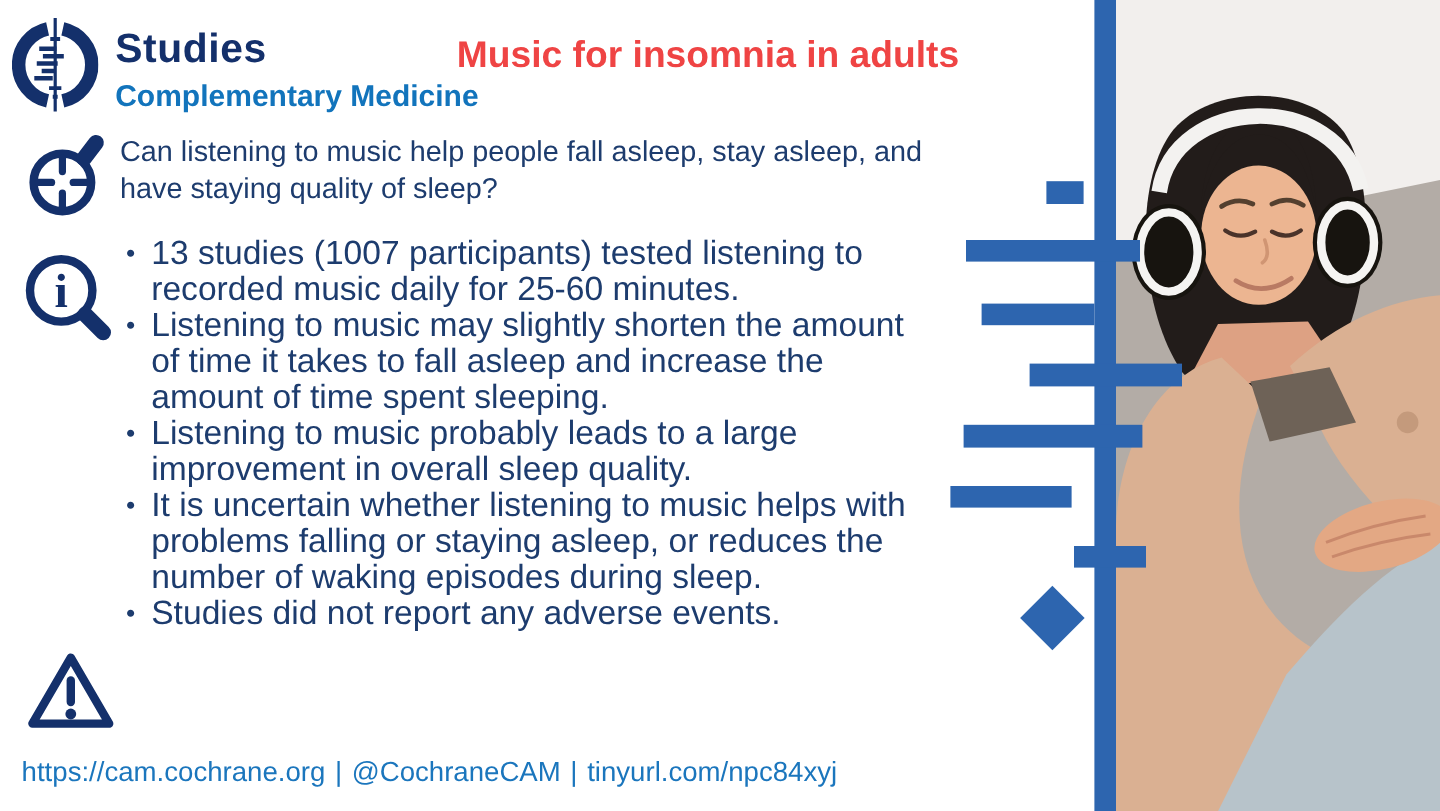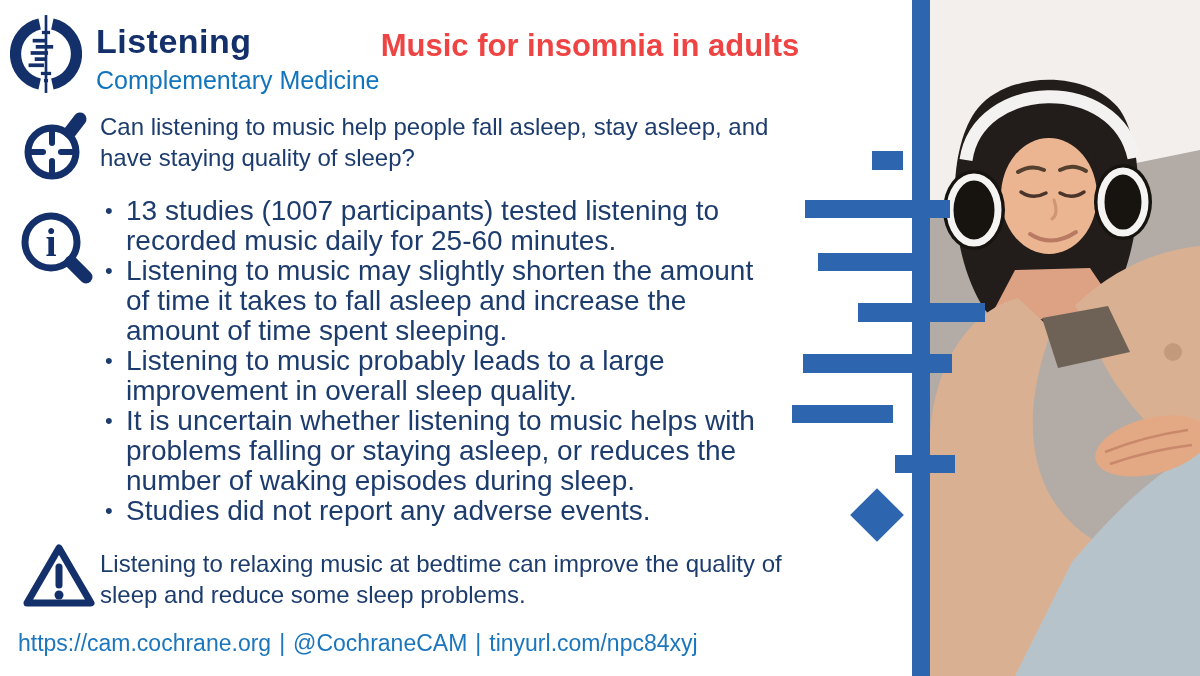--- a/index.html
+++ b/index.html
@@ -10,21 +10,21 @@
     height: 676px;
     background: #ffffff;
     overflow: hidden;
     font-family: "Liberation Sans", sans-serif;
     margin: 0 auto;
   }
   
   .logo-mark { position: absolute; left: 10px; top: 12px; }
   .brand-text { position: absolute; left: 96px; top: 22px; }
   .brand-name { font-size: 34px; font-weight: bold; color: #14306b; letter-spacing: 0.5px; }
-  .brand-subtitle { font-size: 25px; font-weight: normal; color: #1274bc; margin-top: 5px; }
+  .brand-subtitle { font-size: 25px; font-weight: bold; color: #1274bc; margin-top: 5px; }
   .page-title {
     position: absolute; left: 340px; top: 28px; width: 500px;
     text-align: center; font-size: 31px; font-weight: 800; color: #ef4444;
   }
   
   .icon { position: absolute; }
   .q-icon { left: 22px; top: 106px; }
   .i-icon { left: 18px; top: 208px; }
   .w-icon { left: 22px; top: 542px; }
   .question-text {
@@ -81,21 +81,21 @@
       <line x1="25" y1="34" x2="42" y2="34" stroke-width="3.6"></line>
       <line x1="20" y1="40" x2="37" y2="40" stroke-width="3.6"></line>
       <line x1="24" y1="46" x2="35" y2="46" stroke-width="3.6"></line>
       <line x1="18" y1="52" x2="33" y2="52" stroke-width="3.6"></line>
       <line x1="30" y1="60" x2="40" y2="60" stroke-width="3.2"></line>
       <line x1="33" y1="67" x2="37" y2="67" stroke-width="3.2"></line>
     </g>
   </svg>
 
   <div class="brand-text">
-    <div class="brand-name">Listening</div>
+    <div class="brand-name">Studies</div>
     <div class="brand-subtitle">Complementary Medicine</div>
   </div>
 
   <h1 class="page-title">Music for insomnia in adults</h1>
 
   <svg class="icon q-icon" width="70" height="76" viewBox="0 0 70 76">
     <g fill="none" stroke="#14306b" stroke-linecap="round">
       <circle cx="30" cy="46" r="24" stroke-width="7"></circle>
       <line x1="30" y1="26" x2="30" y2="37" stroke-width="6"></line>
       <line x1="30" y1="55" x2="30" y2="66" stroke-width="6"></line>
@@ -119,21 +119,20 @@
     <li>Listening to music probably leads to a large improvement in overall sleep quality.</li>
     <li>It is uncertain whether listening to music helps with problems falling or staying asleep, or reduces the number of waking episodes during sleep.</li>
     <li>Studies did not report any adverse events.</li>
   </ul>
 
   <svg class="icon w-icon" width="74" height="68" viewBox="0 0 74 68">
     <path d="M37,6 L69,61 L5,61 Z" fill="none" stroke="#14306b" stroke-width="7" stroke-linejoin="round"></path>
     <line x1="37" y1="25" x2="37" y2="43" stroke="#14306b" stroke-width="7" stroke-linecap="round"></line>
     <circle cx="37" cy="53" r="4.5" fill="#14306b"></circle>
   </svg>
-  <p class="conclusion-text">Listening to relaxing music at bedtime can improve the quality of sleep and reduce some sleep problems.</p>
 
   <div class="footer-line">
     <a href="#">https://cam.cochrane.org</a><span class="footer-sep">|</span><a href="#">@CochraneCAM</a><span class="footer-sep">|</span><a href="#">tinyurl.com/npc84xyj</a>
   </div>
 
   <svg class="photo" viewBox="0 0 270 676" preserveAspectRatio="none">
 
     <rect x="0" y="0" width="270" height="676" fill="#f2efed"></rect>
 
     <polygon points="0,205 270,150 270,676 0,676" fill="#b3aca6"></polygon>

